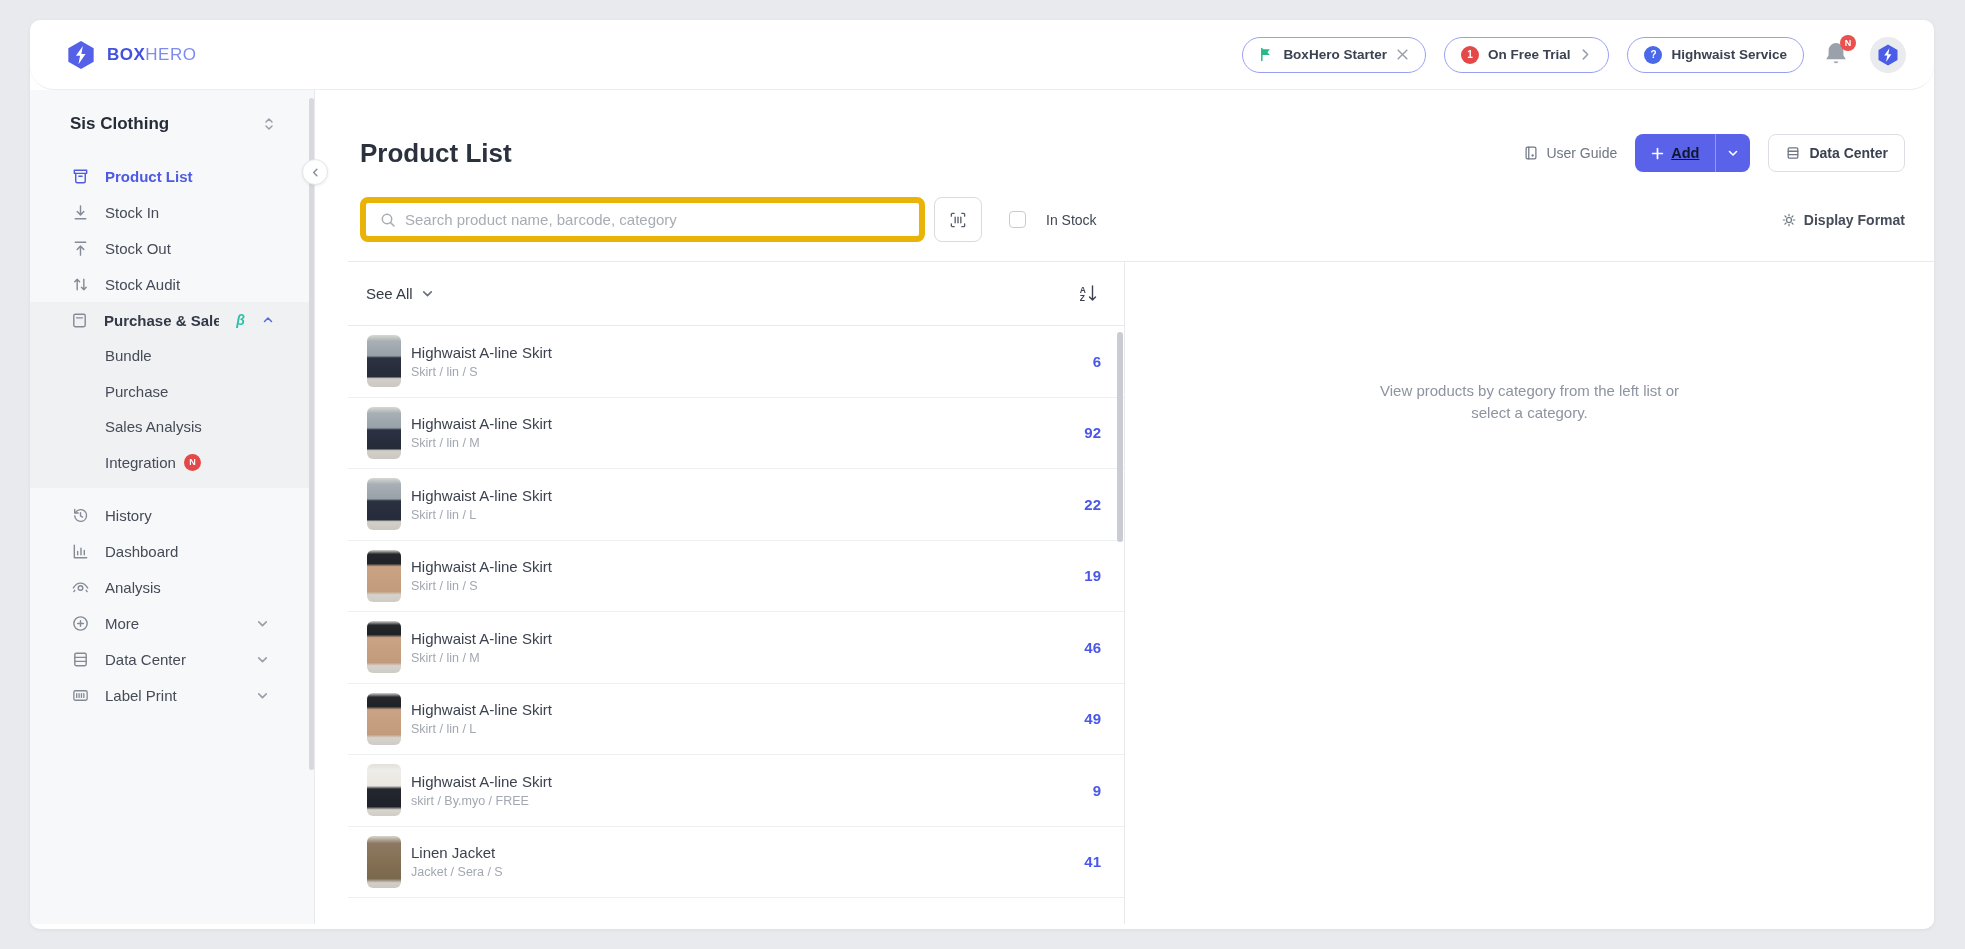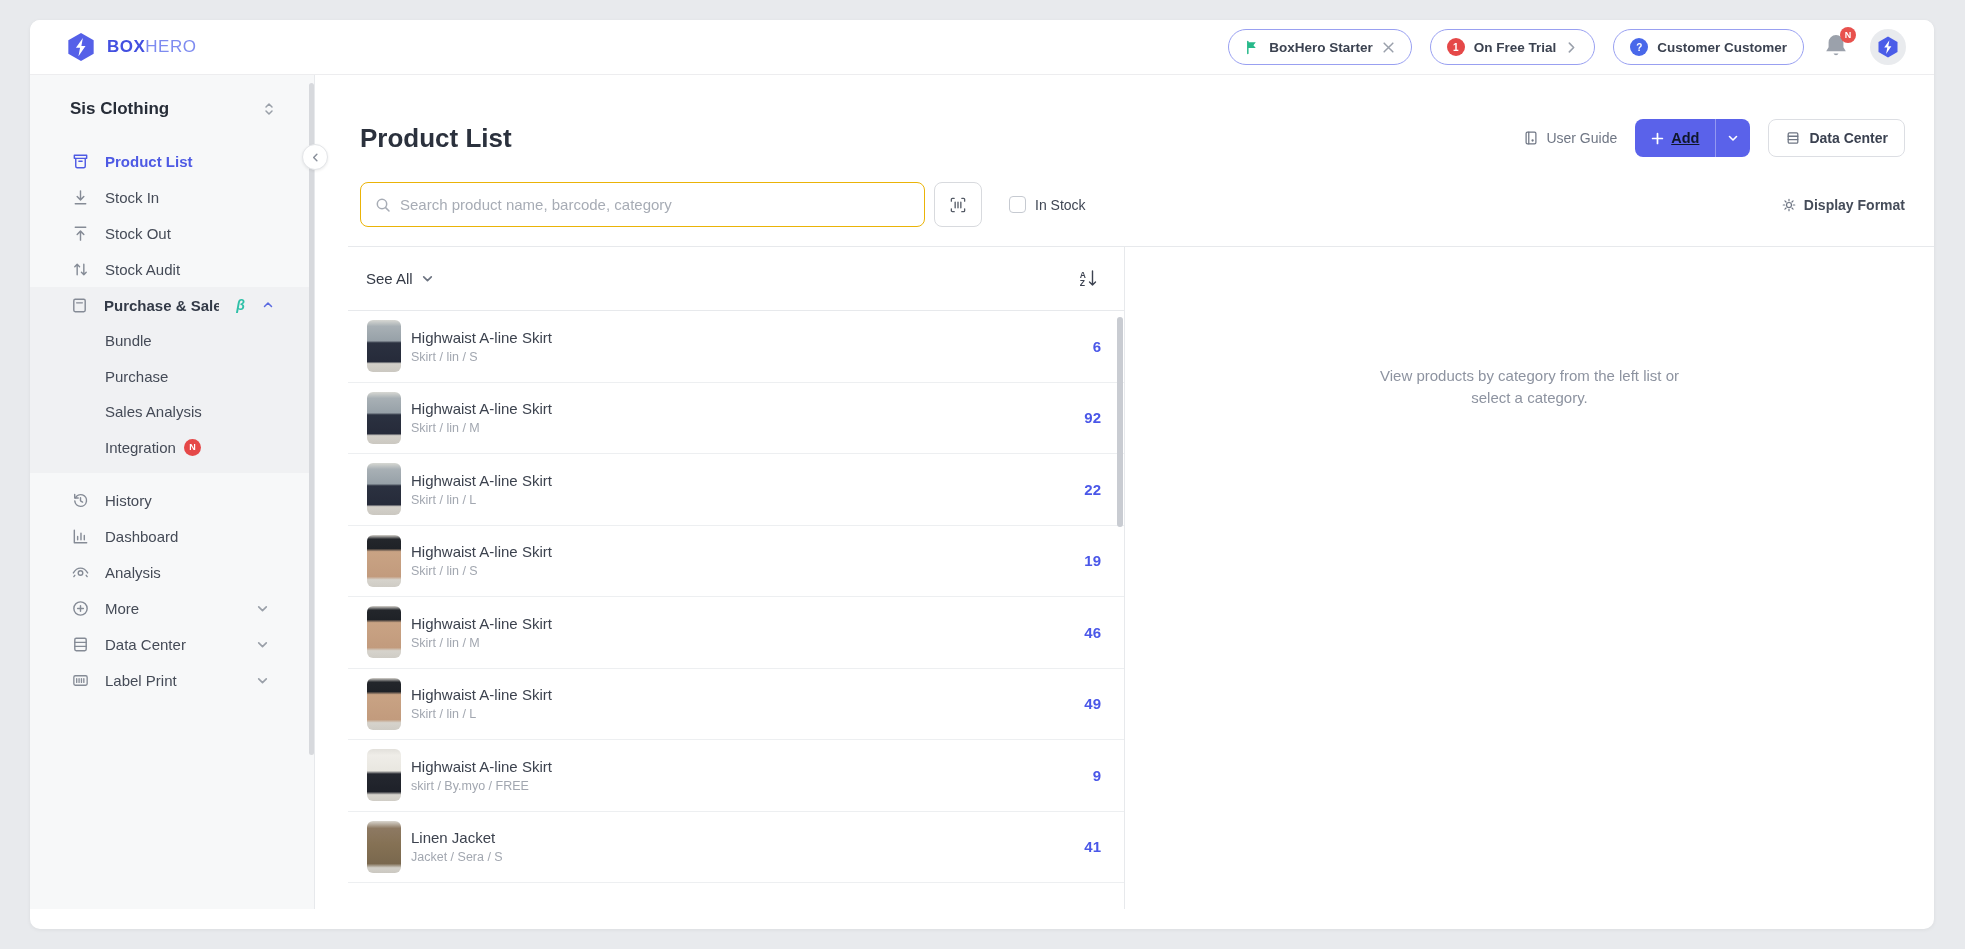--- a/index.html
+++ b/index.html
@@ -1,20 +1,20 @@
 <!DOCTYPE html>
 <html><head>
 <meta charset="utf-8">
 <style>
   * { margin:0; padding:0; box-sizing:border-box; }
   html,body { width:1965px; height:949px; background:#e8eaed; font-family:"Liberation Sans",sans-serif; overflow:hidden; }
   .frame { position:absolute; left:30px; top:20px; width:1904px; height:909px; background:#fff; border-radius:10px; overflow:hidden; box-shadow:0 1px 4px rgba(0,0,0,.06); }
 
   
-  .topbar { height:55px; display:flex; align-items:center; justify-content:space-between; padding:0 28px 0 35px; border-bottom:1px solid #ededef; background:#fff; }
+  .topbar { height:70px; display:flex; align-items:center; justify-content:space-between; padding:0 28px 0 35px; border-bottom:1px solid #ededef; background:#fff;border-radius:24px; }
   .brand { display:flex; align-items:center; gap:10px; }
   .brand-text { font-size:17px; letter-spacing:.5px; }
   .brand-text .b1 { font-weight:800; color:#4350e0; }
   .brand-text .b2 { font-weight:400; color:#7e8bf0; }
   .topbar-right { display:flex; align-items:center; gap:18px; }
   .pill { display:flex; align-items:center; gap:9px; height:36px; padding:0 16px; border:1px solid #99a0f1; border-radius:19px; background:#fff; font-size:13.5px; font-weight:700; color:#3b4250; cursor:pointer; }
   .pill .dim { color:#9aa0ab; display:flex; align-items:center; }
   .mini-badge { width:18px; height:18px; border-radius:50%; display:flex; align-items:center; justify-content:center; font-size:10px; font-weight:800; color:#fff; }
   .mini-badge.red { background:#e54848; }
   .mini-badge.blue { background:#4968ea; }
@@ -54,25 +54,25 @@
   .header-actions { display:flex; align-items:center; gap:18px; }
   .user-guide { display:flex; align-items:center; gap:7px; font-size:14px; color:#6f7684; cursor:pointer; }
   .add-btn { display:flex; align-items:stretch; height:38px; border-radius:8px; overflow:hidden; background:#5a62ea; color:#0f172a; cursor:pointer;text-decoration:underline; }
   .add-main { display:flex; align-items:center; gap:7px; padding:0 16px; font-size:14.5px; font-weight:700; }
   .add-sep { width:1px; background:rgba(255,255,255,.35); }
   .add-caret { display:flex; align-items:center; padding:0 11px; }
   .dc-btn { display:flex; align-items:center; gap:8px; height:38px; padding:0 16px; border:1px solid #dcdee3; border-radius:8px; background:#fff; font-size:14px; font-weight:700; color:#3a4150; cursor:pointer; }
   .dc-btn .ico { color:#6f7684; display:flex; }
 
   .filter-row { margin:24px 29px 0 45px; display:flex; align-items:center; }
-  .search-box { width:565px; height:45px; border:1px solid #eab308; border-radius:8px; display:flex; align-items:center; padding:0 14px; gap:9px; background:#fff; }
+  .search-box { width:565px; height:45px; border:6px solid #eab308; border-radius:8px; display:flex; align-items:center; padding:0 14px; gap:9px; background:#fff; }
   .search-box input { border:none; outline:none; flex:1; font-size:15px; color:#3a4150; font-family:"Liberation Sans",sans-serif; background:transparent; }
   .search-box input::placeholder { color:#a7acb5; }
   .scan-btn { width:48px; height:45px; margin-left:9px; border:1px solid #d8dade; border-radius:8px; background:#fff; display:flex; align-items:center; justify-content:center; color:#555b66; cursor:pointer; }
-  .instock { display:flex; align-items:center; gap:9px; margin-left:27px; font-size:14px; color:#3f4654; cursor:pointer; }
+  .instock { display:flex; align-items:center; gap:20px; margin-left:27px; font-size:14px; color:#3f4654; cursor:pointer; }
   .checkbox { width:17px; height:17px; border:1.5px solid #c6cad1; border-radius:4px; background:#fff; }
   .display-format { margin-left:auto; display:flex; align-items:flex-start; gap:7px; font-size:14px; font-weight:700; color:#454c59; cursor:pointer; }
   .display-format .ico { color:#6f7684; display:flex; }
 
   .content-row { flex:1; margin-top:19px; margin-left:33px; border-top:1px solid #e7e9ec; display:flex; min-height:0; }
   .list-panel { width:776px; flex-shrink:0; position:relative; display:flex; flex-direction:column; }
   .see-all-row { height:64px; display:flex; align-items:center; padding:0 26px 0 18px; border-bottom:1px solid #e7e9ec; }
   .see-all { display:flex; align-items:center; gap:8px; font-size:15px; font-weight:400; color:#343a46; cursor:pointer; }
   .see-all .chev { color:#6c7380; display:flex; }
   .sort-btn { margin-left:auto; display:flex; align-items:center; cursor:pointer; }
@@ -125,21 +125,21 @@
         <span class="mini-badge red">1</span>
         <span>On Free Trial</span>
         <span class="dim">
           <svg width="13" height="13" viewBox="0 0 12 12">
               <path d="M4 2l4 4-4 4" stroke="currentColor" stroke-width="1.5" fill="none" stroke-linecap="round" stroke-linejoin="round"></path>
             </svg>
         </span>
       </div>
       <div class="pill">
         <span class="mini-badge blue">?</span>
-        <span>Customer Customer</span>
+        <span>Highwaist Service</span>
       </div>
       <div class="bell-wrap">
         <span>
           <svg width="28" height="30" viewBox="0 0 20 20">
               <path d="M10 2.2a5.3 5.3 0 00-5.3 5.3v3.4L3 13.7h14l-1.7-2.8V7.5A5.3 5.3 0 0010 2.2z" fill="#9ba1ab"></path>
               <path d="M8.2 15.3a1.9 1.9 0 003.6 0z" fill="#9ba1ab"></path>
             </svg>
         </span>
         <span class="n-badge">N</span>
       </div>

